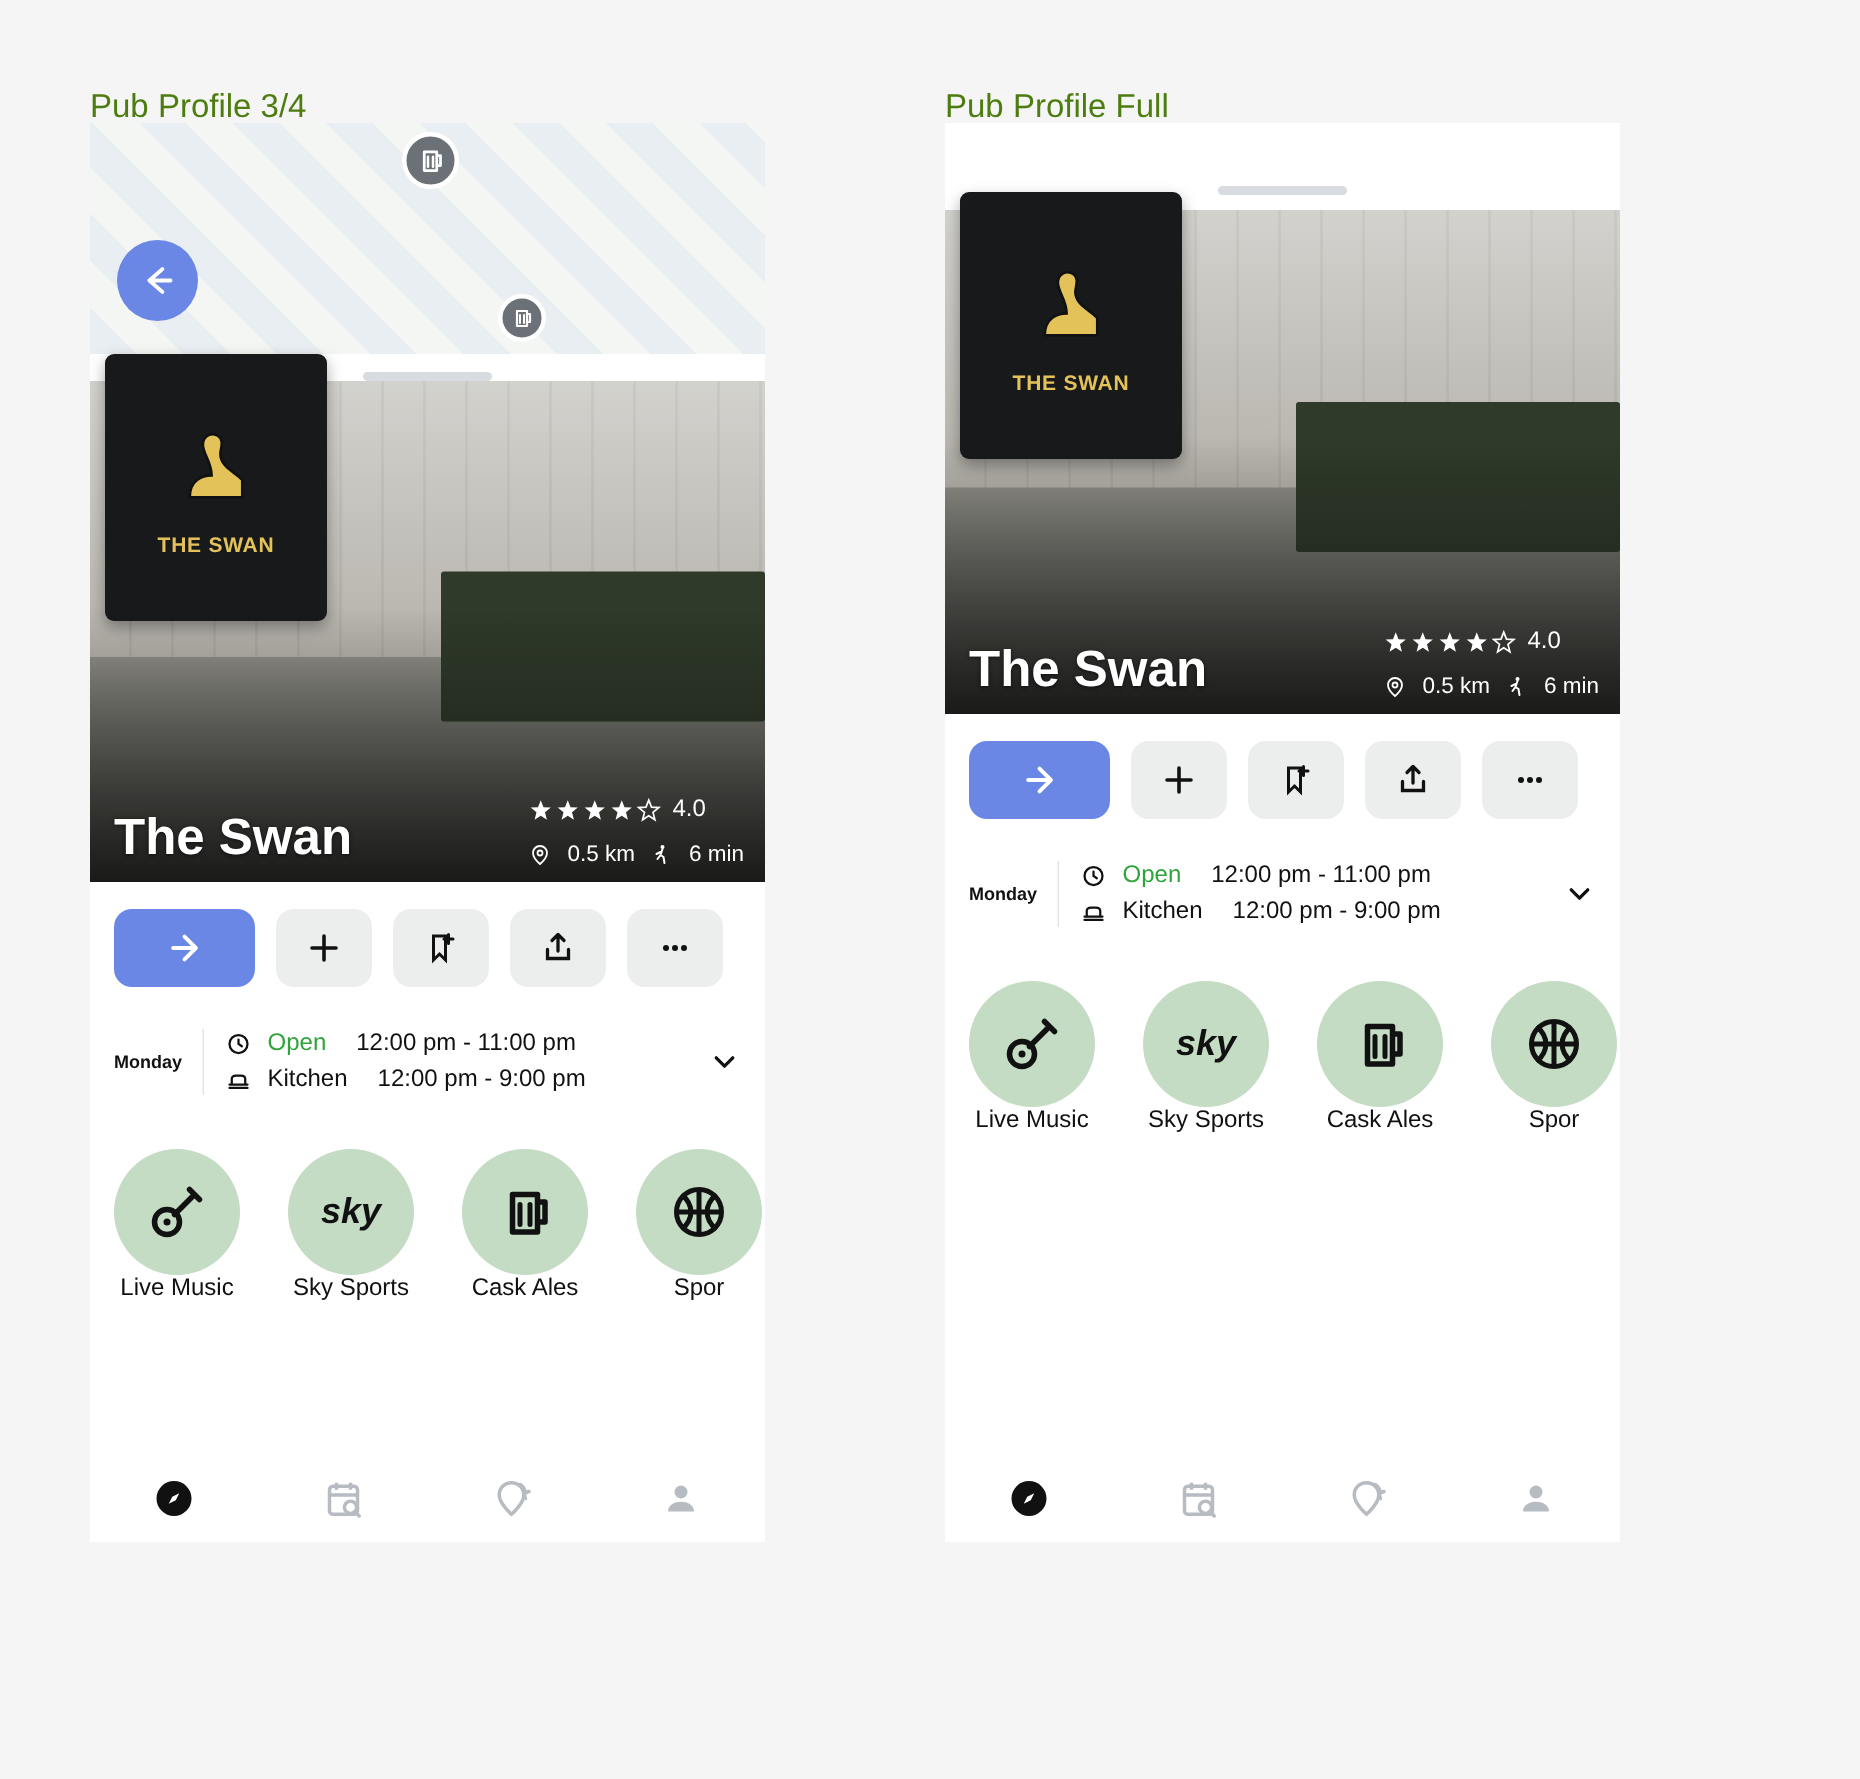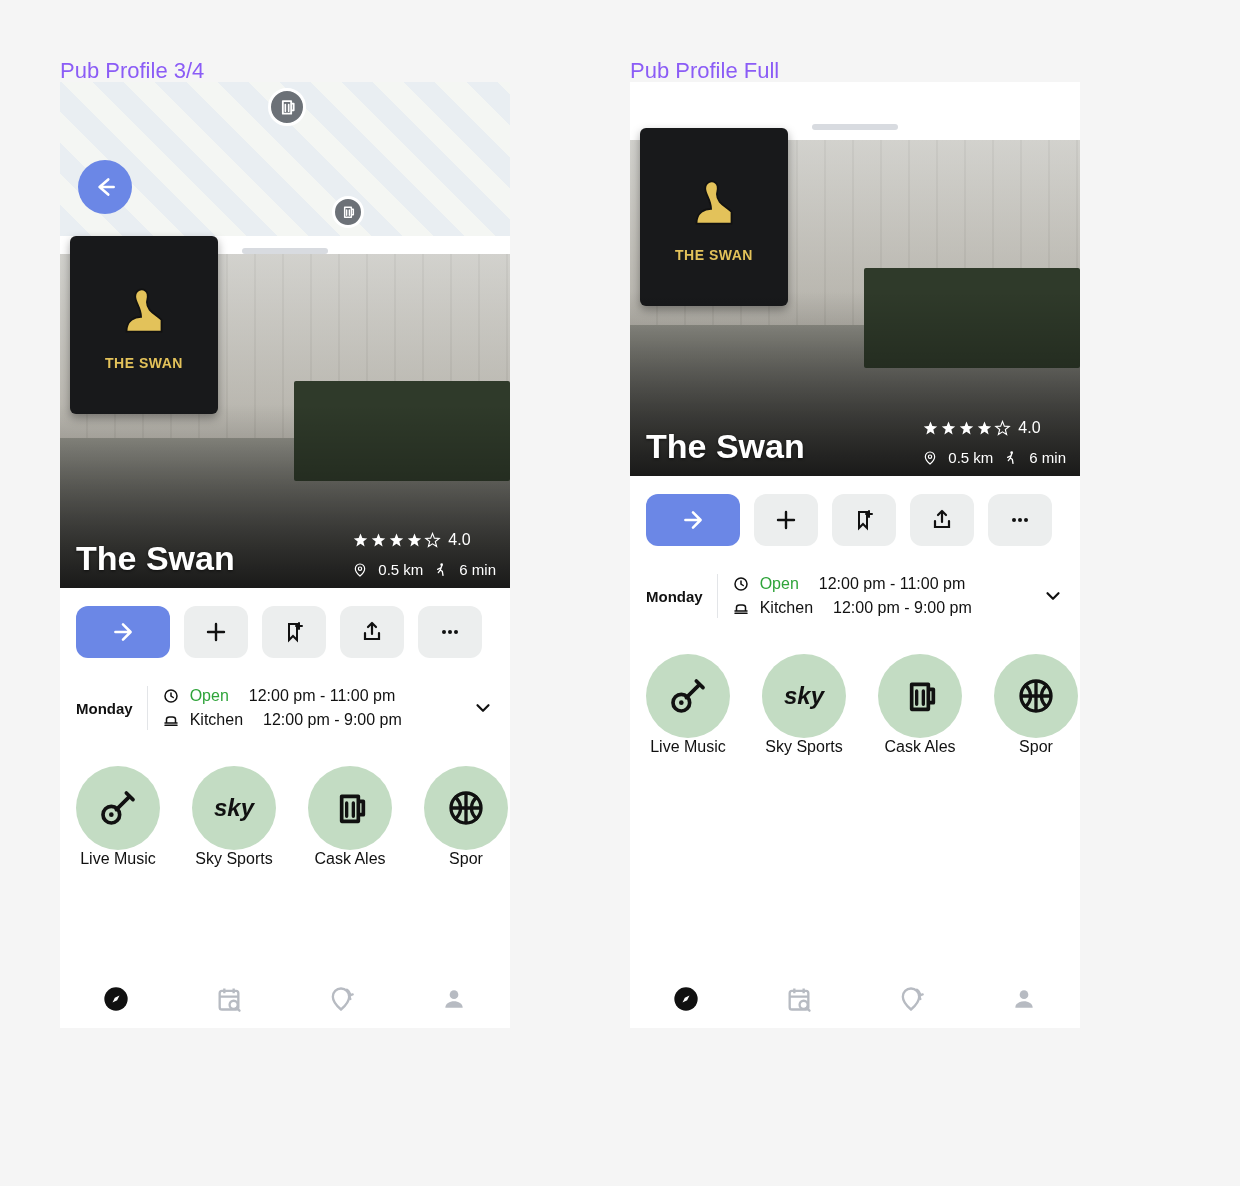--- a/index.html
+++ b/index.html
@@ -1,18 +1,18 @@
 <!DOCTYPE html>
 <html><head>
 <meta charset="utf-8">
 <style>
   * { box-sizing: border-box; margin: 0; padding: 0; }
   html, body { width: 1240px; height: 1186px; background: #f5f5f5; font-family: -apple-system, "Helvetica Neue", Arial, sans-serif; color: #111; }
   .canvas { position: relative; width: 1240px; height: 1186px; }
-  .screen-label { position: absolute; font-size: 22px; color: #8b5cf6; }
+  .screen-label { position: absolute; font-size: 22px; color: #4d7c0f; }
   .lbl-left { left: 60px; top: 58px; }
   .lbl-right { left: 630px; top: 58px; }
 
   .phone { position: absolute; width: 450px; background: #fff; overflow: hidden; }
   .phone-left { left: 60px; top: 82px; height: 946px; }
   .phone-right { left: 630px; top: 82px; height: 946px; }
 
   
   .map-peek { position: relative; width: 100%; height: 154px; background:
     repeating-linear-gradient(45deg,#e9eef2,#e9eef2 22px,#f4f6f3 22px,#f4f6f3 44px);
@@ -42,21 +42,21 @@
   .stars { display:flex; gap:1px; align-items:center; }
   .meta-row2 { display:flex; gap:10px; align-items:flex-end; margin-top:12px; font-size:15px; }
 
   
   .actions { display:flex; gap:14px; padding:18px 16px 8px; }
   .act { width:64px; height:52px; border-radius:12px; background:#eceeee; display:flex; align-items:center; justify-content:center; cursor:pointer; }
   .act.primary { width:94px; background:#6b87e6; }
 
   
   .hours { display:flex; align-items:center; padding: 20px 16px 16px; gap:14px; }
-  .hours .day { font-weight:600; font-size:15px; }
+  .hours .day { font-weight:600; font-size:12px; }
   .hours .divider { width:1px; height:44px; background:#e3e5e8; }
   .hours-rows { flex:1; font-size:16px; display:flex; flex-direction:column; gap:6px; }
   .hrow { display:flex; align-items:center; gap:10px; }
   .open { color:#2fa43a; font-weight:500; }
   .hours .chev { margin-left:auto; cursor:pointer; }
 
   
   .features { display:flex; gap:32px; padding: 20px 16px 8px; overflow:hidden; }
   .feat { display:flex; flex-direction:column; align-items:center; flex:0 0 auto; cursor:pointer; }
   .feat .bubble { width:84px; height:84px; border-radius:50%; background:#c3dcc3; display:flex; align-items:center; justify-content:center; }

